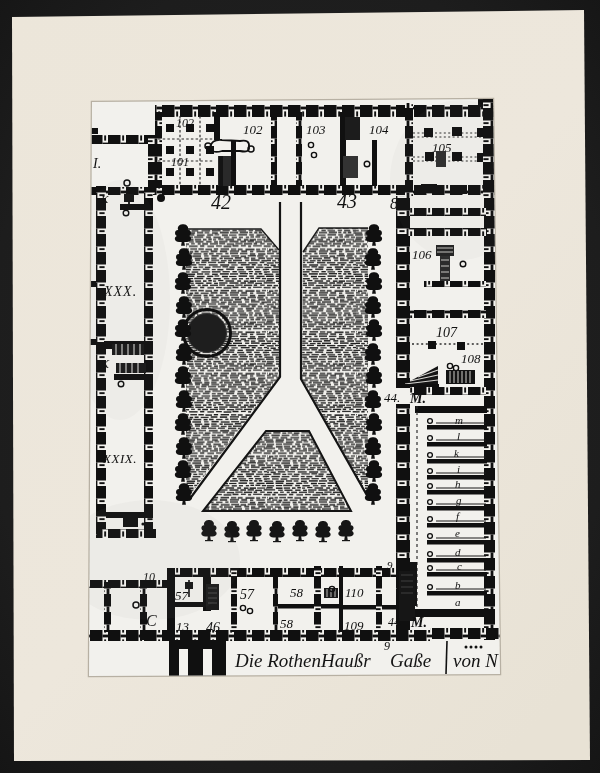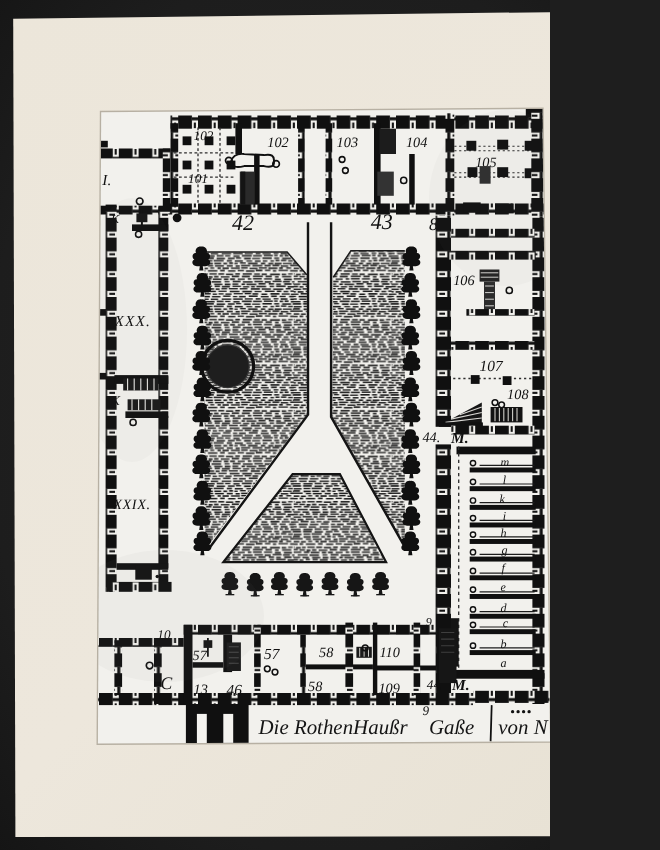--- a/index.html
+++ b/index.html
@@ -1,16 +1,16 @@
 <!DOCTYPE html>
 <html><head>
 <meta charset="utf-8">
 <style>
   html,body{margin:0;padding:0;background:#1e1e1e;}
-  #stage{position:relative;width:500px;height:773px;overflow:hidden;background:#1e1e1e;
+  #stage{position:relative;width:600px;height:773px;overflow:hidden;background:#1e1e1e;
          font-family:"Liberation Serif", serif;}
   svg{display:block}
 </style>
 </head>
 <body>
 <div id="stage">
 <svg width="600" height="773" viewBox="0 0 600 773">
 <defs>
   <radialGradient id="bgvig" cx="50%" cy="48%" r="75%">
     <stop offset="0%" stop-color="#232323"></stop>

